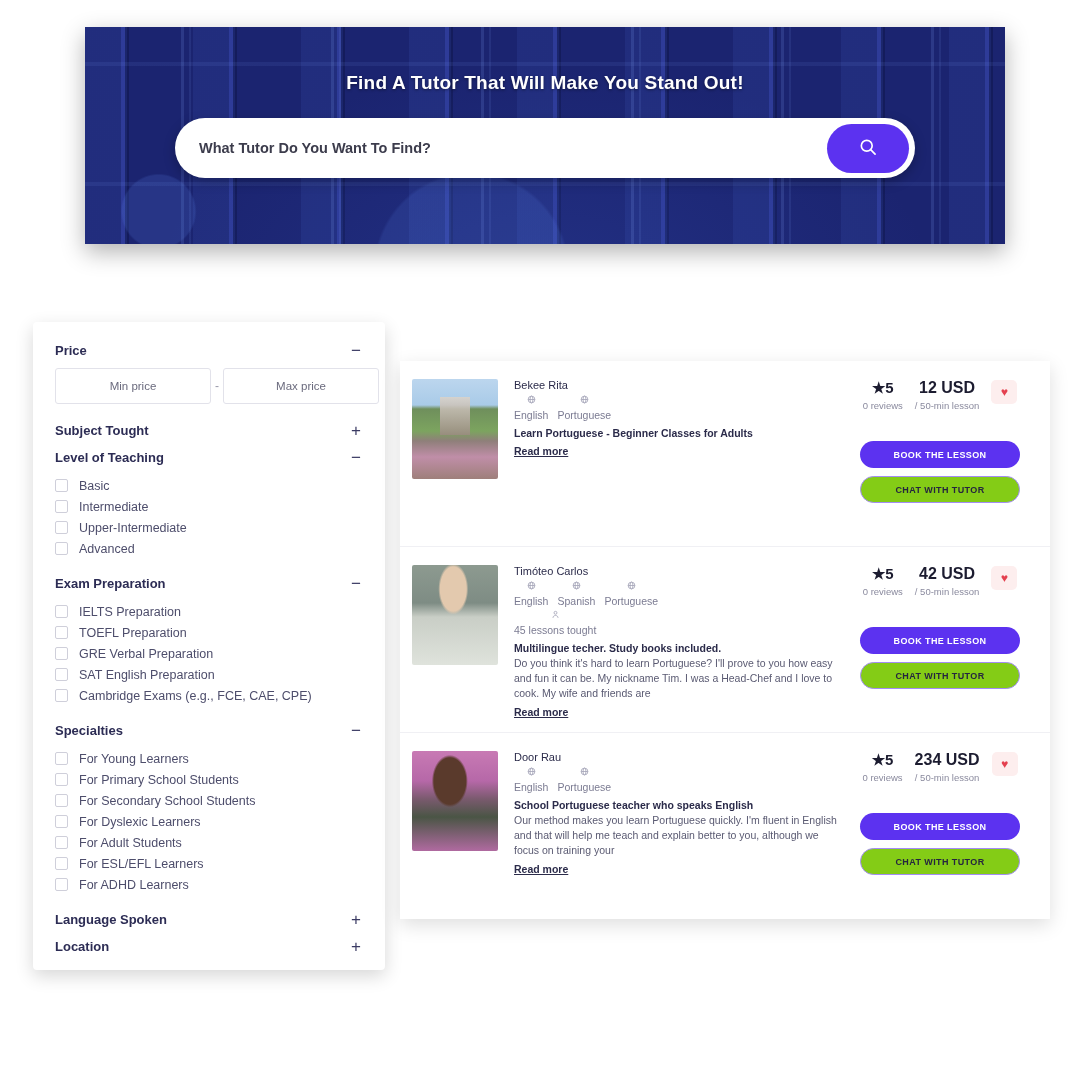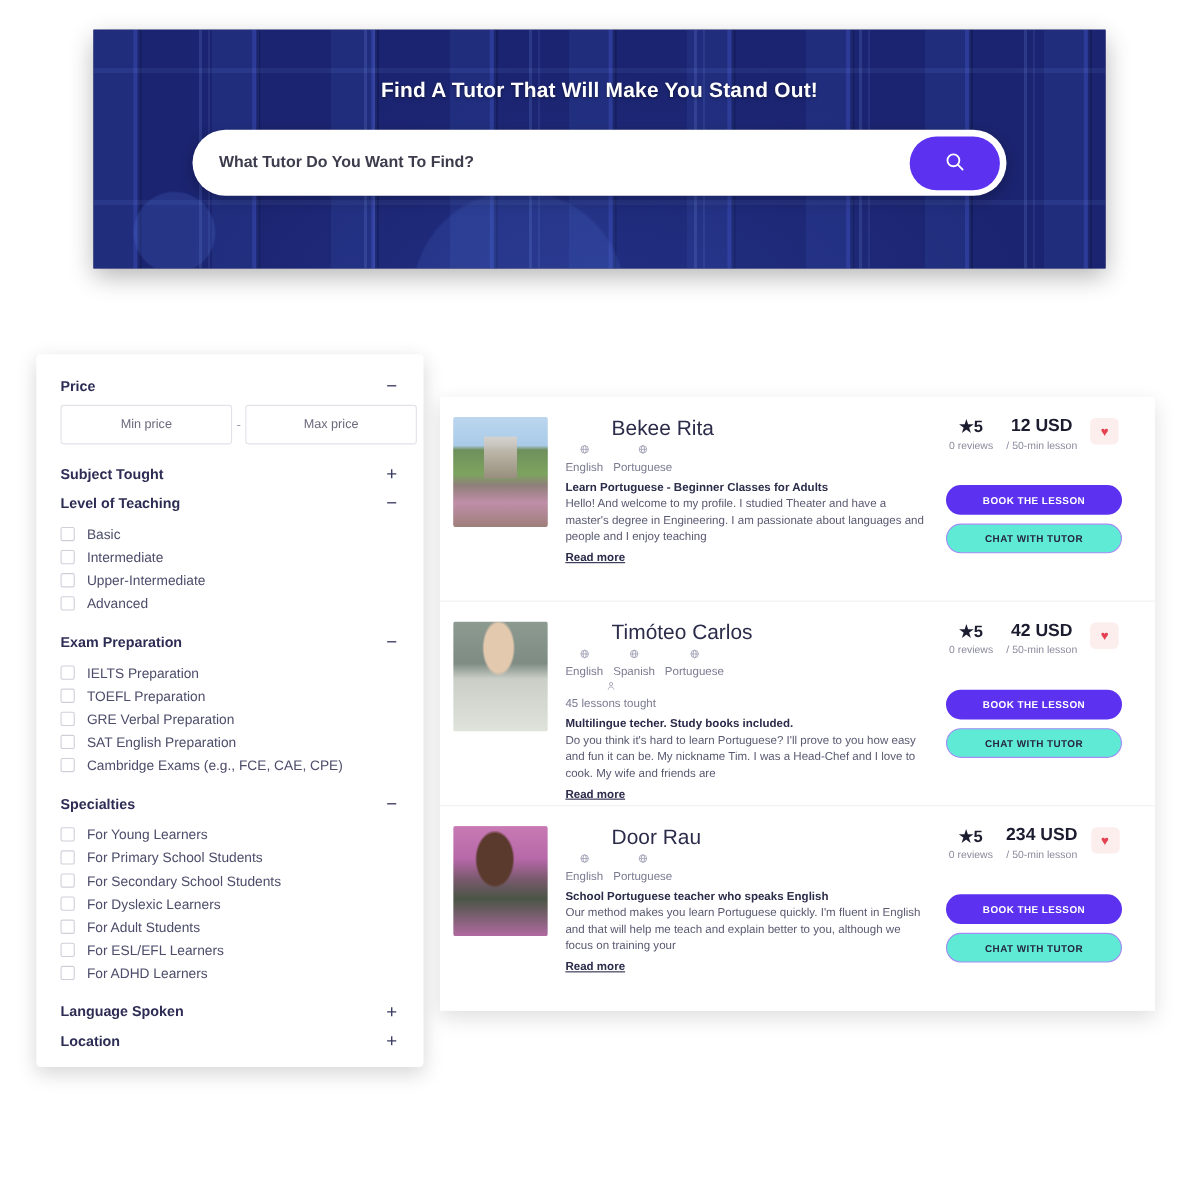--- a/index.html
+++ b/index.html
@@ -242,24 +242,23 @@
       linear-gradient(180deg,#8d9a90 0%,#7e8c84 38%,#c9cec6 52%,#dfe3dc 100%);
   }
   .photo-2 {
     background:
       radial-gradient(ellipse at 44% 30%, #5a3a2c 0 16px, rgba(0,0,0,0) 18px),
       linear-gradient(180deg,#c87ab4 0%,#b668a8 30%,#7a5a6e 48%,#4a5545 66%,#b06aa0 100%);
   }
 
   .tutor-info { flex: 1; min-width: 0; padding-right: 4px; }
   .tutor-name {
-    font-size: 19px;
+    font-size: 11px;
     color: #2b2b4a;
     margin-bottom: 3px;
-    margin-left: 42px;
   }
   .meta-row {
     display: flex;
     align-items: center;
     gap: 9px;
     margin-bottom: 2px;
     flex-wrap: wrap;
   }
   .meta-item {
     display: flex;
@@ -352,21 +351,21 @@
     font-family: "Liberation Sans", sans-serif;
     font-size: 9px;
     font-weight: bold;
     letter-spacing: 0.4px;
     cursor: pointer;
     margin-top: 30px;
   }
   .btn-chat {
     width: 160px; height: 27px;
     border-radius: 14px;
-    background: #5eead4;
+    background: #84cc16;
     color: #25253f;
     border: 1px solid #a38cf5;
     font-family: "Liberation Sans", sans-serif;
     font-size: 9px;
     font-weight: bold;
     letter-spacing: 0.4px;
     cursor: pointer;
     margin-top: 8px;
   }
 </style>
@@ -520,21 +519,21 @@
             <span>English</span>
           </span>
           <span class="meta-item">
             <span><svg width="9" height="9" viewBox="0 0 16 16" fill="none" stroke="#9a9ab0" stroke-width="1.3">
                 <circle cx="8" cy="8" r="6"></circle>
                 <ellipse cx="8" cy="8" rx="2.6" ry="6"></ellipse>
                 <line x1="2" y1="8" x2="14" y2="8"></line>
               </svg></span>
             <span>Portuguese</span>
           </span>
-        </div><div class="tutor-headline">Learn Portuguese - Beginner Classes for Adults</div><div class="tutor-bio">Hello! And welcome to my profile. I studied Theater and have a master's degree in Engineering. I am passionate about languages and people and I enjoy teaching</div><span class="read-more">Read more</span></div>
+        </div><div class="tutor-headline">Learn Portuguese - Beginner Classes for Adults</div><span class="read-more">Read more</span></div>
       <div class="tutor-side">
         <div class="price-line">
           <div class="rating-block">
             <div class="rating-value"><span>★</span><span>5</span></div>
             <div class="rating-sub">0 reviews</div>
           </div>
           <div class="price-block">
             <div class="price-value">12 USD</div>
             <div class="price-sub">/ 50-min lesson</div>
           </div>

